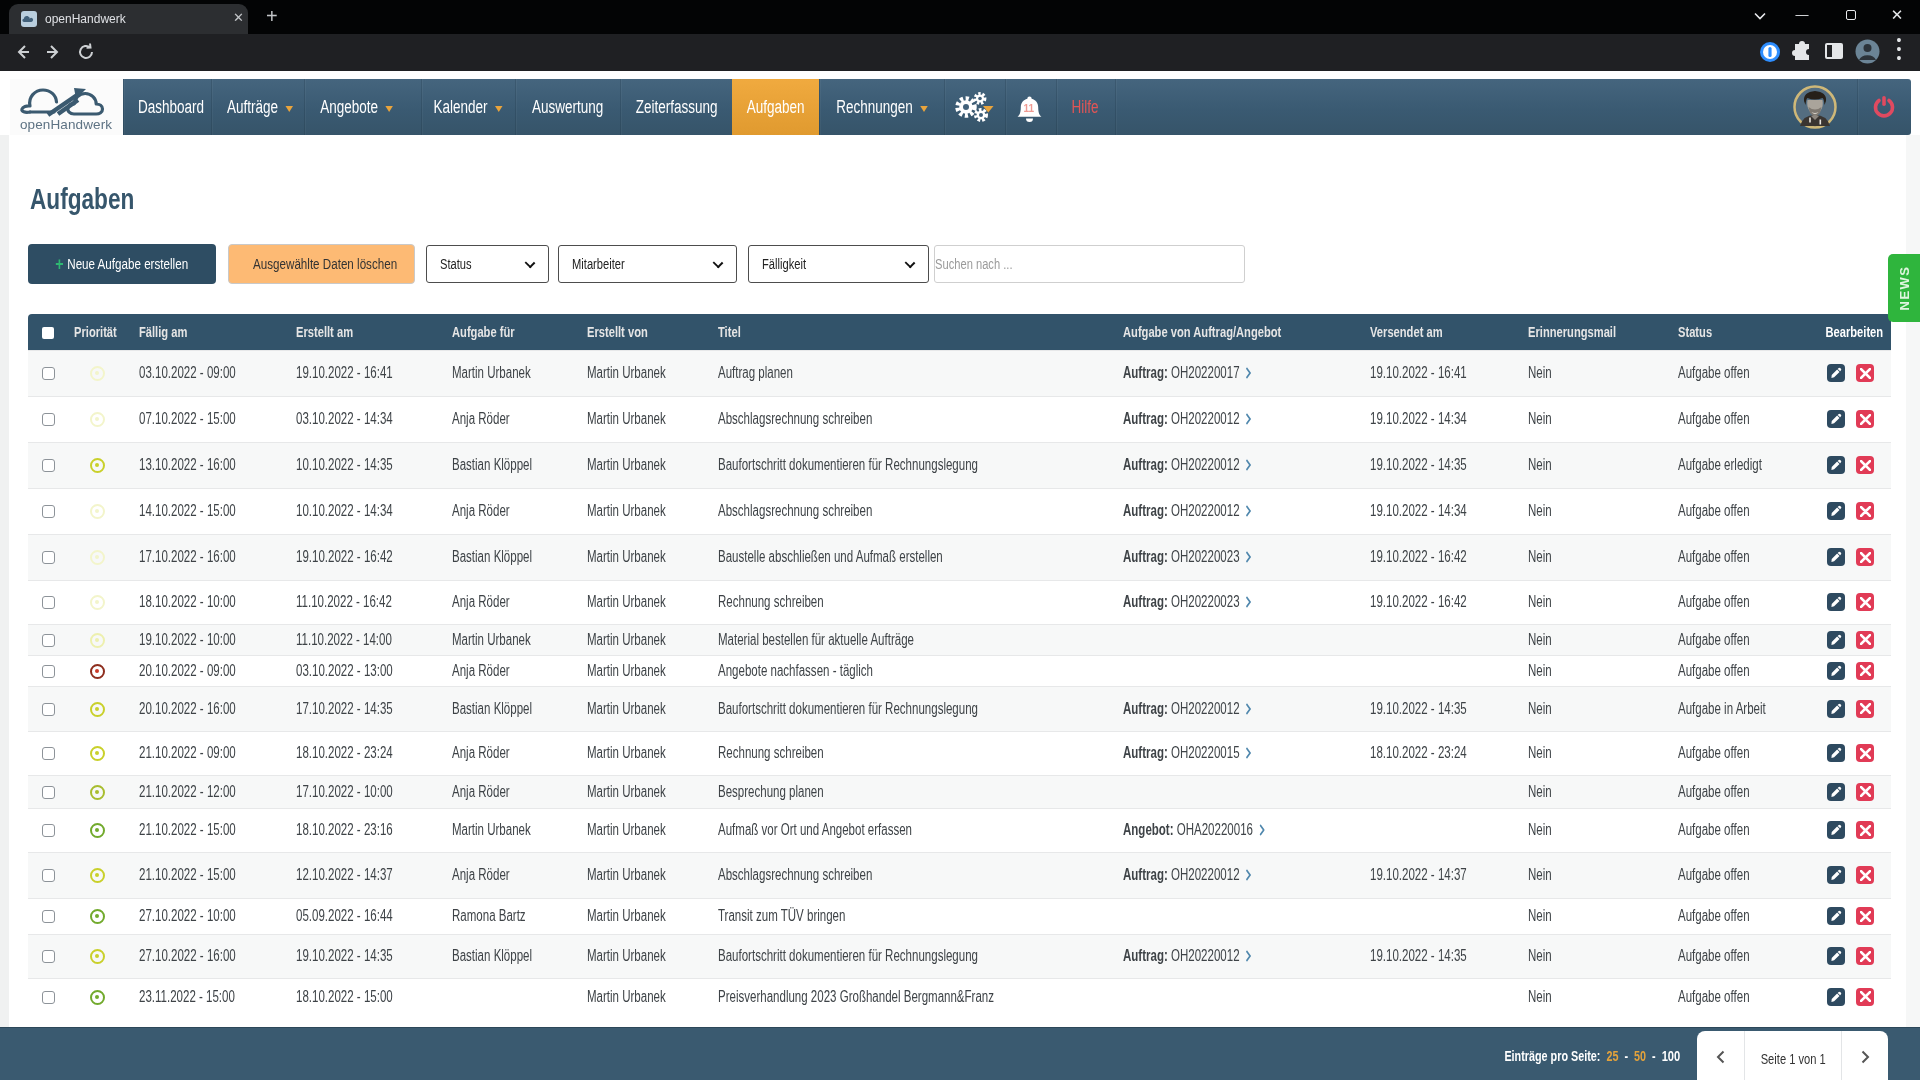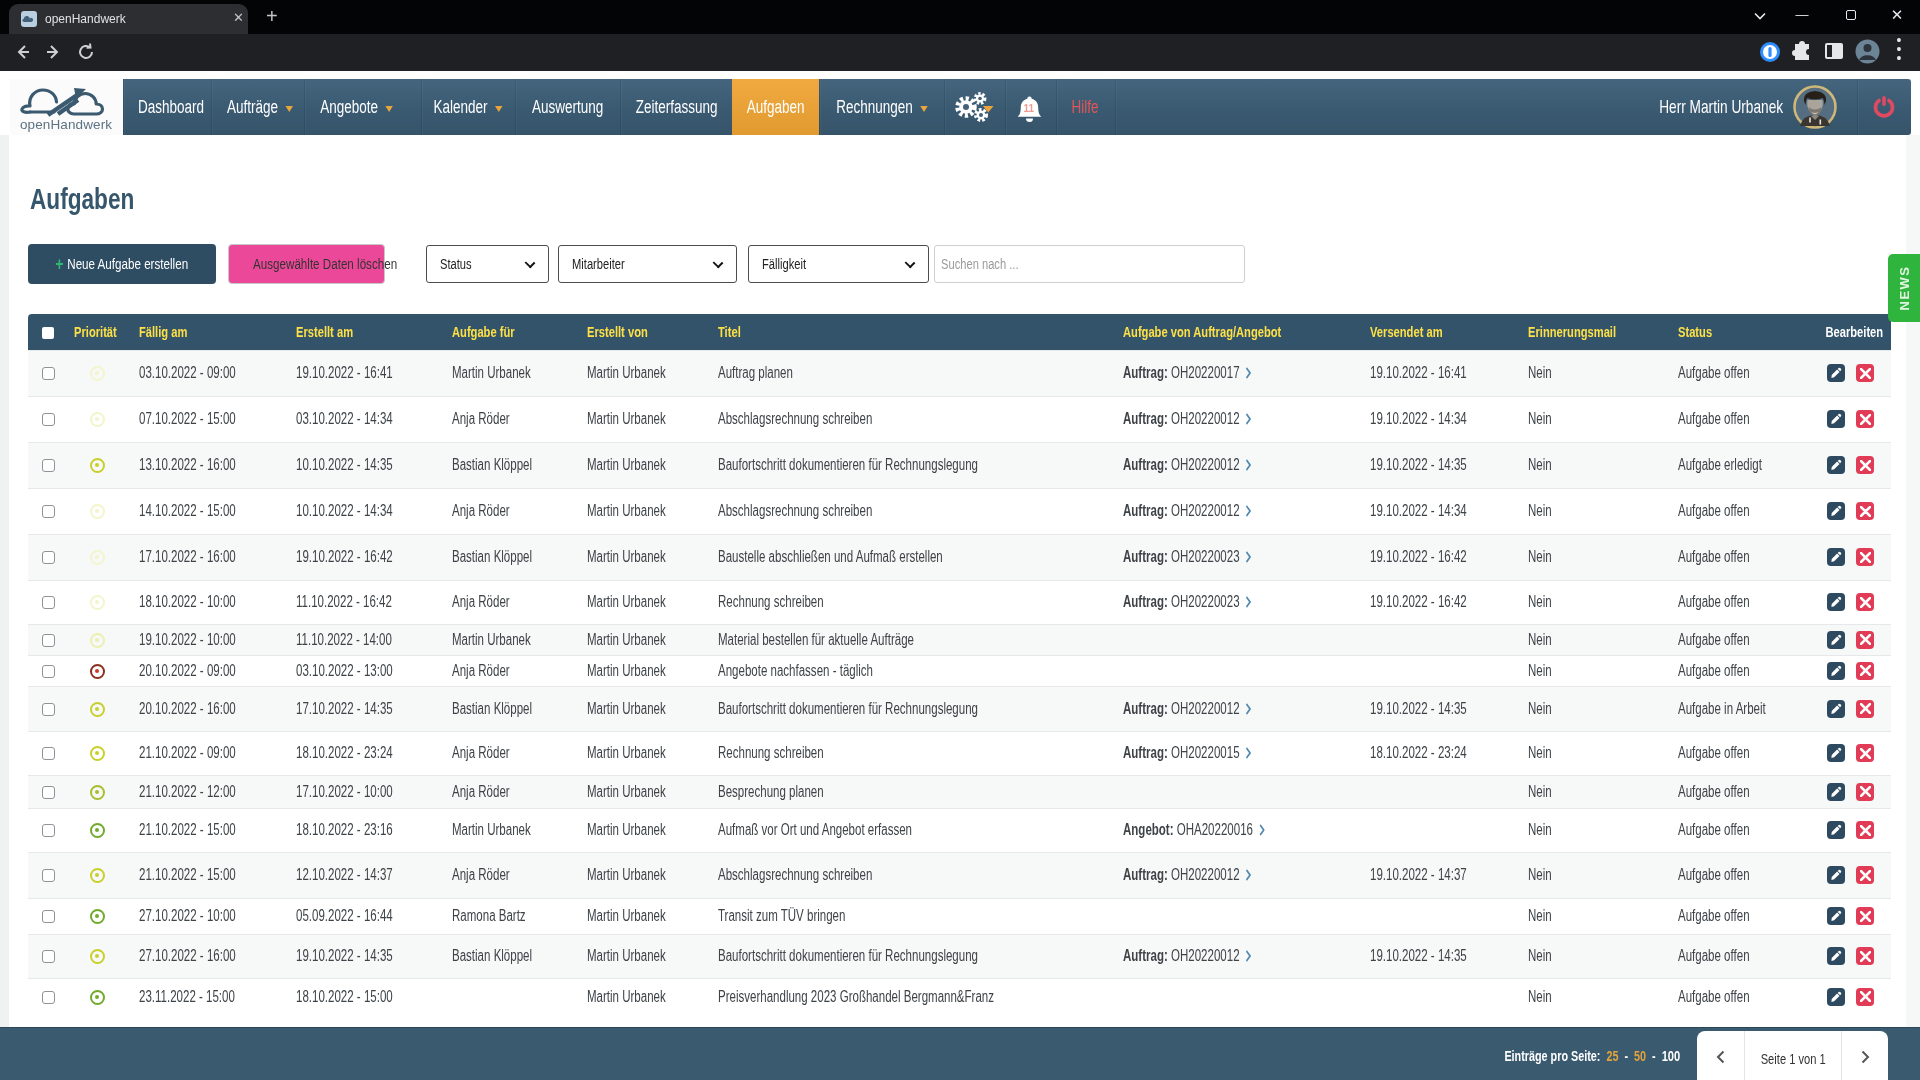--- a/index.html
+++ b/index.html
@@ -33,35 +33,35 @@
 .nitem.active { background:linear-gradient(180deg,#f0aa3f,#e09a2f); color:#fff; border-left:none; box-shadow:none; }
 .caret { display:inline-block; width:0; height:0; border-left:5px solid transparent; border-right:5px solid transparent;
    border-top:6px solid #e9a43c; margin-left:5px; vertical-align:1px; }
 .nsep { position:absolute; top:0; width:1px; height:56px; background:rgba(10,30,45,0.16); box-shadow:1px 0 0 rgba(255,255,255,0.04); }
 #uname { position:absolute; left:1563px; width:210px; top:0; height:56px; line-height:56px; color:#fff; font-size:19px; text-align:right; }
 
 #h1 { position:absolute; left:30px; top:112px; font-size:29px; font-weight:bold; color:#36566c; }
 .btn1 { position:absolute; left:28px; top:173px; width:188px; height:40px; background:#2e4d63; border-radius:4px;
    color:#fff; font-size:15.5px; text-align:center; line-height:40px; }
 .btn1 .plus { color:#2eb872; font-size:19px; font-weight:bold; margin-right:5px; vertical-align:-1px;}
-.btn2 { position:absolute; left:228px; top:173px; width:157px; height:40px; background:#ec4899; border:1px solid #c9c9c9;
+.btn2 { position:absolute; left:228px; top:173px; width:187px; height:40px; background:#fdba74; border:1px solid #c9c9c9;
    border-radius:4px; color:#333; font-size:15.5px; text-align:center; line-height:38px; }
 .sel { position:absolute; top:174px; height:38px; background:#fff; border:1px solid #4d4d4d; border-radius:3px;
    font-size:15.5px; color:#222; line-height:36px; padding-left:13px; }
 .sel .sch { position:absolute; right:14px; top:13px; width:8px; height:8px; border-right:2.5px solid #111;
    border-bottom:2.5px solid #111; transform:rotate(45deg) scaleY(0.9); }
 #search { position:absolute; left:934px; top:174px; width:311px; height:38px; background:#fff; border:1px solid #cfcfcf;
-   border-radius:3px; font-size:15.5px; color:#9a9a9a; line-height:36px; padding-left:6px; }
+   border-radius:3px; font-size:15.5px; color:#9a9a9a; line-height:36px; padding-left:0; }
 
 #hbear { position:absolute; left:1683px; top:252px; width:200px; text-align:right; z-index:5; }
 
 #tbl { position:absolute; left:28px; top:243px; border-collapse:collapse; table-layout:fixed; width:1863px;
    font-size:16px; color:#3e4347; }
 #tbl thead tr { height:36px; }
-#tbl thead td { background:#32536a; color:#fde047; font-weight:bold; font-size:15.5px; }
+#tbl thead td { background:#32536a; color:#e5e5e5; font-weight:bold; font-size:15.5px; }
 #tbl thead td:first-child { border-radius:4px 0 0 0; }
 #tbl thead td:last-child { border-radius:0 4px 0 0; }
 #tbl td { padding:0 0 0 12px; vertical-align:middle; overflow:hidden; white-space:nowrap; }
 #tbl tbody tr { border-top:1px solid #e7e8e9; }
 #tbl tbody tr.odd { background:#f7f8f8; }
 #tbl tbody tr.even { background:#fff; }
 .c-cb { padding-left:14px !important; }
 .cb { display:inline-block; width:13px; height:13px; border:1.5px solid #8d9399; border-radius:3px; background:#fff; vertical-align:middle; }
 .hcb { display:inline-block; width:12px; height:12px; border-radius:2px; background:#fff; vertical-align:middle; }
 .pr { display:inline-block; width:15px; height:15px; border-radius:50%; border:2.5px solid; vertical-align:middle; position:relative; margin-left:16px; }
@@ -175,21 +175,20 @@
       <circle cx="28" cy="23" r="2" fill="#42617a"></circle>
       </g>
       <path d="M30 14 h10.5 l-5.25 6.5z" fill="#e9a43c"></path>
     </svg>
     <svg style="position:absolute;left:1006px;top:15px" width="27" height="31" viewBox="0 0 27 31">
       <path d="M13.5 2.5 a2.2 2.2 0 0 1 2.2 2.2 c4 1 6.5 4.3 6.5 8.5 c0 6 1.5 8 3.3 9.5 H1.5 c1.8 -1.5 3.3 -3.5 3.3 -9.5 c0 -4.2 2.5 -7.5 6.5 -8.5 a2.2 2.2 0 0 1 2.2 -2.2z" fill="#fff"></path>
       <path d="M10 24.5 a3.5 3.5 0 0 0 7 0z" fill="#fff"></path>
       <text x="7.5" y="17.5" font-size="10" font-weight="bold" fill="#ef9a92" font-family="Liberation Sans">11</text>
     </svg>
     <div class="nitem" style="left:1046px;width:59px;color:#e35555;border-left:none;box-shadow:none"><span class="tc">Hilfe</span></div>
-    <div id="uname"><span class="trr">Herr Martin Urbanek</span></div>
     <svg style="position:absolute;left:1783px;top:6px" width="44" height="44" viewBox="0 0 44 44">
       <circle cx="22" cy="22" r="20.5" fill="#546d80" stroke="#cfb878" stroke-width="2.5"></circle>
       <path d="M11 16 q-1 -9 11 -10 q12 1 11 10 l-1.5 4 q-.5 -6 -2 -7 q-8 3 -15 0 q-1.5 1 -2 7z" fill="#262019"></path>
       <path d="M14.5 15 h15 q1 6 -1.5 10 q-2.5 5 -6 5 q-3.5 0 -6 -5 q-2.5 -4 -1.5 -10z" fill="#aaa49b"></path>
       <path d="M15.5 22 q6.5 5 13 0 l-1.5 6 q-2.5 3 -5 3 q-2.5 0 -5 -3z" fill="#7e7870"></path>
       <path d="M18.5 27 q3.5 2 7 0 q-1.5 2 -3.5 2 q-2 0 -3.5 -2z" fill="#ddd8d0"></path>
       <path d="M7 41 q3 -11 15 -11 q12 0 15 11z" fill="#3a3531"></path>
       <path d="M18 31 l4 4 4 -4 -4 -1.5z" fill="#8c867e"></path>
       <rect x="16.2" y="32.5" width="1.6" height="5" fill="#e8e4de"></rect>
       <rect x="26.5" y="34.5" width="1.6" height="5" fill="#e8e4de"></rect>

